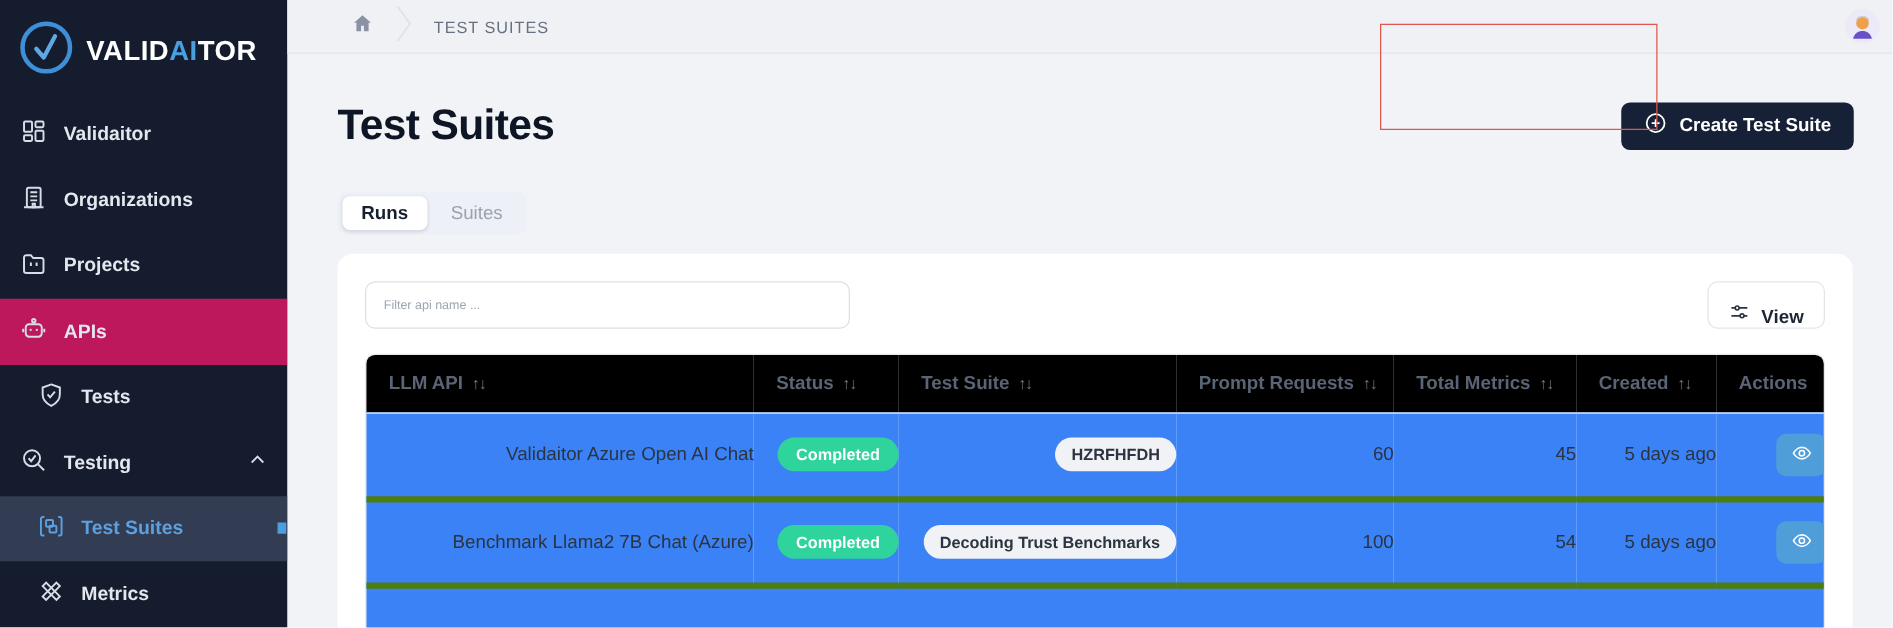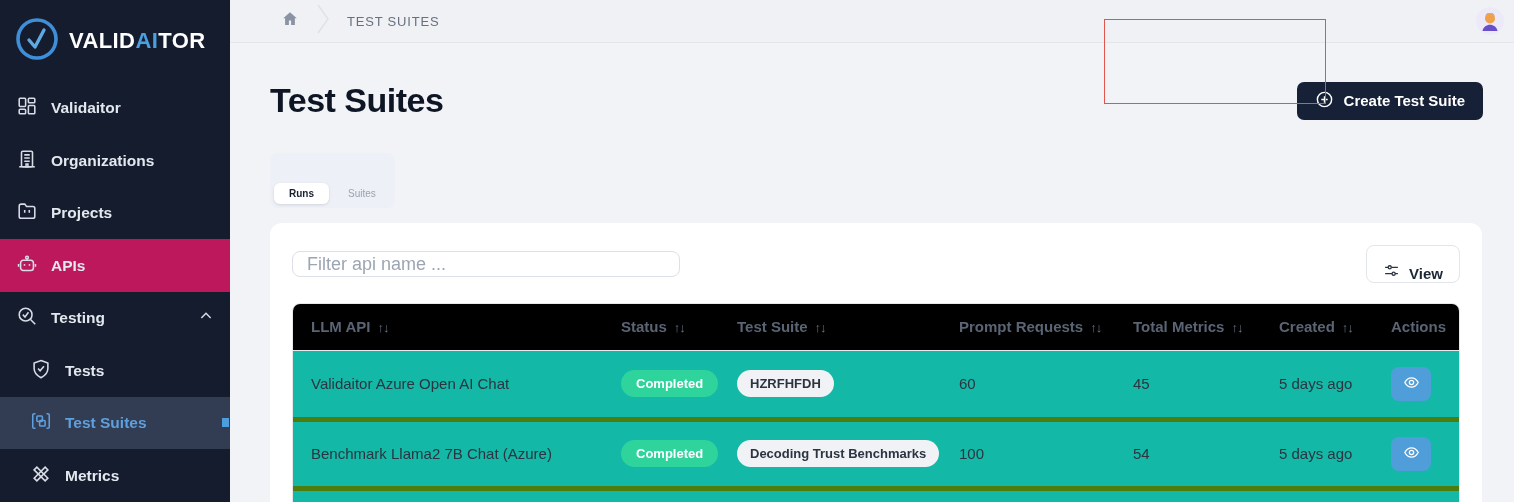--- a/index.html
+++ b/index.html
@@ -31,39 +31,39 @@
 
   .header-row { display:flex; align-items:center; padding:38px 31px 0 40px; }
   .page-title { font-size:34px; font-weight:800; color:#0E1626; letter-spacing:-.5px; }
   .header-btns { margin-left:auto; display:flex; gap:16px; }
   .dark-btn { height:38px; padding:0 18px; background:#162036; color:#FFFFFF; border:none; border-radius:7px;
               display:flex; align-items:center; gap:10px; font-size:15px; font-weight:600; cursor:pointer;
               font-family:"Liberation Sans", sans-serif; }
 
   .tabs-row { margin:33px 0 0 40px; }
   .tab-group { display:inline-flex; background:#EDF0F6; border-radius:8px; padding:4px; gap:4px; }
-  .tab { padding:5px 15px; font-size:10px; border-radius:6px; cursor:pointer;margin-top:26px; }
+  .tab { padding:5px 15px; font-size:15px; border-radius:6px; cursor:pointer; }
   .tab.active { background:#FFFFFF; font-weight:700; color:#16202E; box-shadow:0 1px 3px rgba(16,24,40,.12); }
   .tab.inactive { color:#9AA3AF; font-weight:500; }
 
   .card { margin:15px 32px 0 40px; width:1212px; background:#FFFFFF; border-radius:12px; padding:22px; flex:1; }
   .toolbar-row { display:flex; justify-content:space-between; align-items:center; }
-  .filter-input { width:388px; height:26px; border:1px solid #DCE0E7; border-radius:8px; padding:0 14px;
-                  font-size:18px; color:#333; background:#FFF; font-family:"Liberation Sans", sans-serif; }
+  .filter-input { width:388px; height:38px; border:1px solid #DCE0E7; border-radius:8px; padding:0 14px;
+                  font-size:10px; color:#333; background:#FFF; font-family:"Liberation Sans", sans-serif; }
   .filter-input::placeholder { color:#9CA6B2; }
   .view-btn { height:38px; padding:0 16px; border:1px solid #E2E5EA; border-radius:8px; background:#FFF;
               display:flex; align-items:flex-end; gap:9px; font-size:15px; font-weight:600; color:#1D2635;
               cursor:pointer; font-family:"Liberation Sans", sans-serif; }
 
   .table-wrap { margin-top:20px; border:1px solid #E6E8EC; border-radius:8px; overflow:hidden; }
   table { width:100%; border-collapse:collapse; table-layout:fixed; }
   th { height:46px; background:#000000; text-align:left; padding-left:18px; font-size:15px; font-weight:700;
        color:#5A6474; border-bottom:1px solid #E8EAEE; cursor:pointer; white-space:nowrap; }
   .sort-glyph { margin-left:7px; font-size:13px; color:#6A7585; letter-spacing:-1px; }
-  td { height:69px; padding-left:18px; font-size:15px; color:#2B3440; background:#14b8a6; }
+  td { height:69px; padding-left:18px; font-size:15px; color:#2B3440; background:#3b82f6;text-align:right; }
   tr.data-row + tr td { border-top:5px solid #4d7c0f; }
   .pill-status { display:inline-block; padding:6px 15px; background:#2FD39C; color:#FFF; font-size:13px;
                  font-weight:700; border-radius:14px; }
   .pill-suite { display:inline-block; padding:6px 13px; background:#F1F2F5; color:#2B3440; font-size:13px;
                 font-weight:700; border-radius:14px; }
   .eye-btn { width:40px; height:34px; background:#4F9EDA; border:none; border-radius:8px; cursor:pointer;
              display:inline-flex; align-items:center; justify-content:center; }
   .peek-row td { height:40px; }
 
   .annotation-box { position:absolute; left:874px; top:19px; width:222px; height:85px;
@@ -123,44 +123,44 @@
         <rect x="5" y="8" width="14" height="11" rx="3"></rect>
         <path d="M12 8V5.5M10.5 5a1.5 1.5 0 1 0 3 0 1.5 1.5 0 0 0-3 0z"></path>
         <path d="M2.8 12v3M21.2 12v3"></path>
         <circle cx="9.3" cy="13" r="1" fill="#D7DCE6" stroke="none"></circle>
           <circle cx="14.7" cy="13" r="1" fill="#D7DCE6" stroke="none"></circle>
       </svg>
     </span>
     <span>APIs</span>
   </div>
 
+  <div class="nav-item child">
+    <span>
+      <svg width="22" height="22" viewBox="0 0 24 24" fill="none" stroke="#D7DCE6" stroke-width="1.7">
+        <path d="M12 2.8 19.5 5.5v6c0 5.2-3.5 8-7.5 10-4-2-7.5-4.8-7.5-10v-6z"></path>
+        <path d="M8.8 11.5 11 14l4.2-5"></path>
+      </svg>
+    </span>
+    <span>Tests</span>
+  </div>
+
   <div class="nav-item">
     <span>
       <svg width="22" height="22" viewBox="0 0 24 24" fill="none" stroke="#D7DCE6" stroke-width="1.7">
         <circle cx="10.5" cy="10.5" r="7"></circle>
           <path d="M15.6 15.6 21 21"></path>
           <path d="M7.5 10.5 9.8 13l3.8-5"></path>
       </svg>
     </span>
     <span>Testing</span>
     <span class="chev">
       <svg width="16" height="16" viewBox="0 0 24 24" fill="none" stroke="#D7DCE6" stroke-width="2.2">
         <path d="M5 15 12 8l7 7"></path>
       </svg>
     </span>
-  </div>
-
-  <div class="nav-item child">
-    <span>
-      <svg width="22" height="22" viewBox="0 0 24 24" fill="none" stroke="#D7DCE6" stroke-width="1.7">
-        <path d="M12 2.8 19.5 5.5v6c0 5.2-3.5 8-7.5 10-4-2-7.5-4.8-7.5-10v-6z"></path>
-        <path d="M8.8 11.5 11 14l4.2-5"></path>
-      </svg>
-    </span>
-    <span>Tests</span>
   </div>
 
   <div class="nav-item child active">
     <span>
       <svg width="22" height="22" viewBox="0 0 24 24" fill="none" stroke="#5EA0DD" stroke-width="1.7">
         <path d="M6 4H4.5A1.5 1.5 0 0 0 3 5.5v13A1.5 1.5 0 0 0 4.5 20H6M18 4h1.5A1.5 1.5 0 0 1 21 5.5v13A1.5 1.5 0 0 1 19.5 20H18"></path>
         <rect x="7.5" y="6.5" width="6" height="6" rx="1"></rect>
           <rect x="10.5" y="11.5" width="6" height="6" rx="1"></rect>
       </svg>
     </span>

